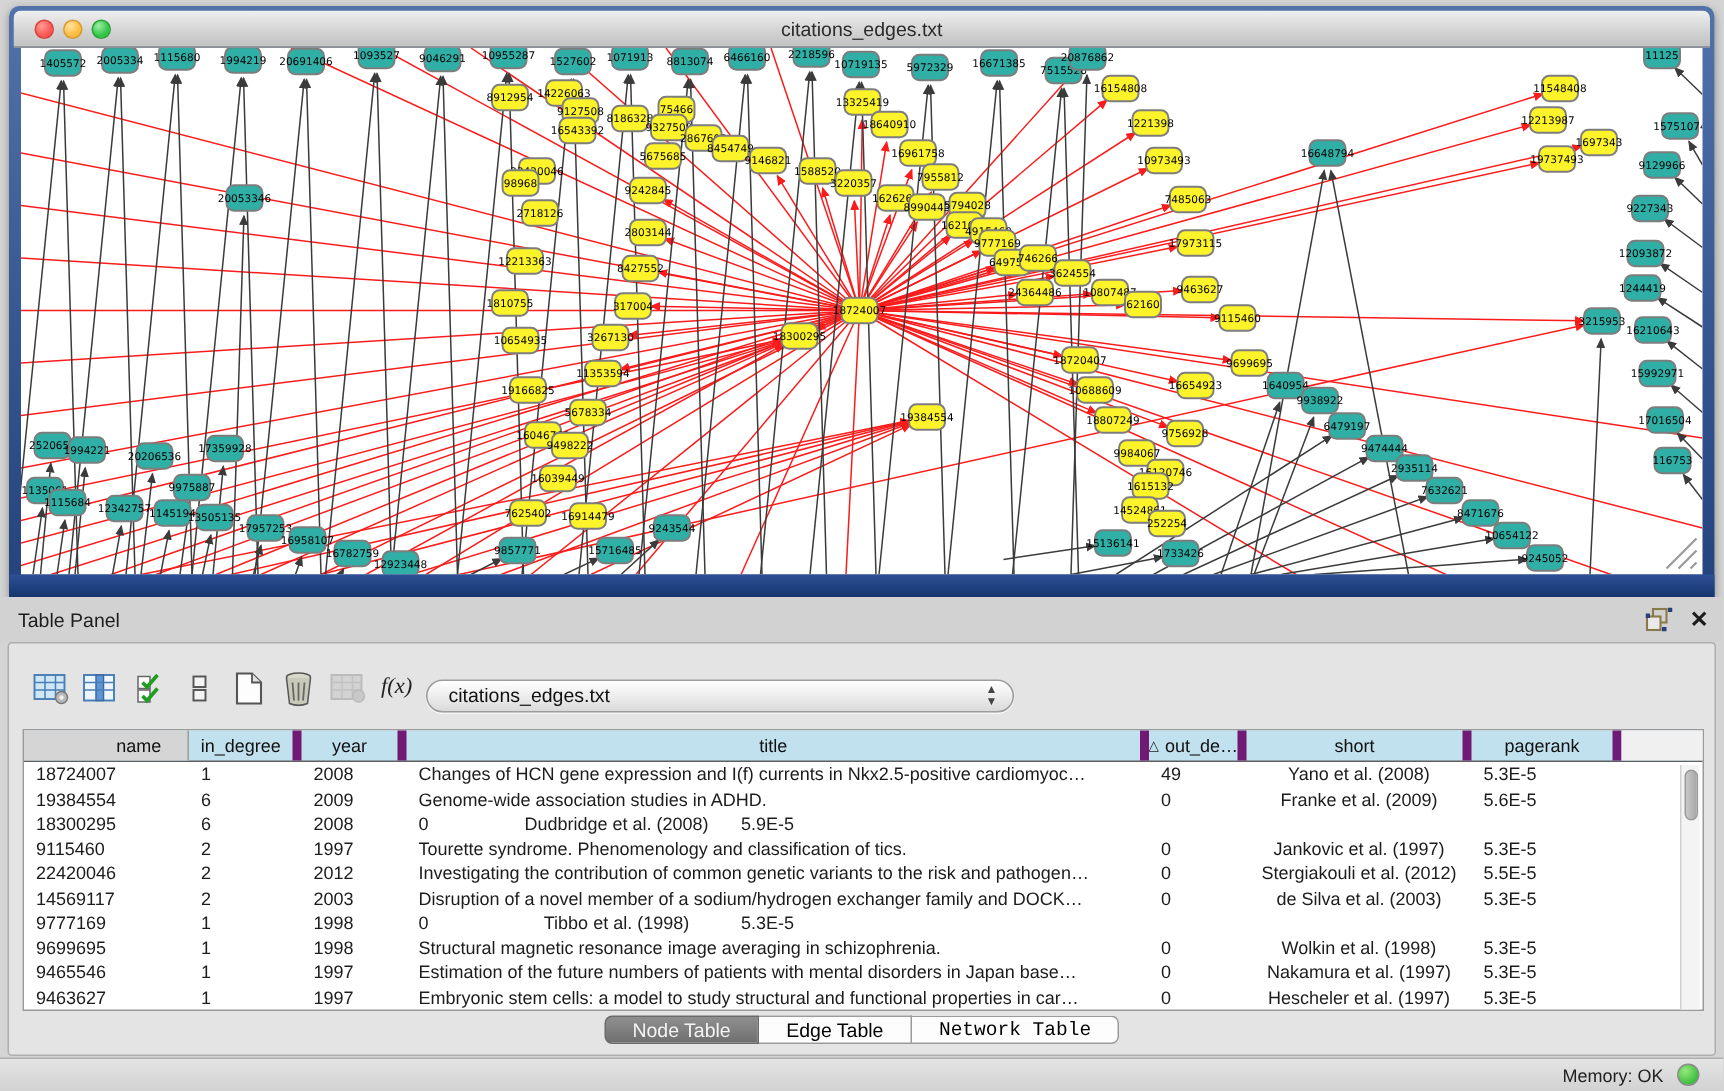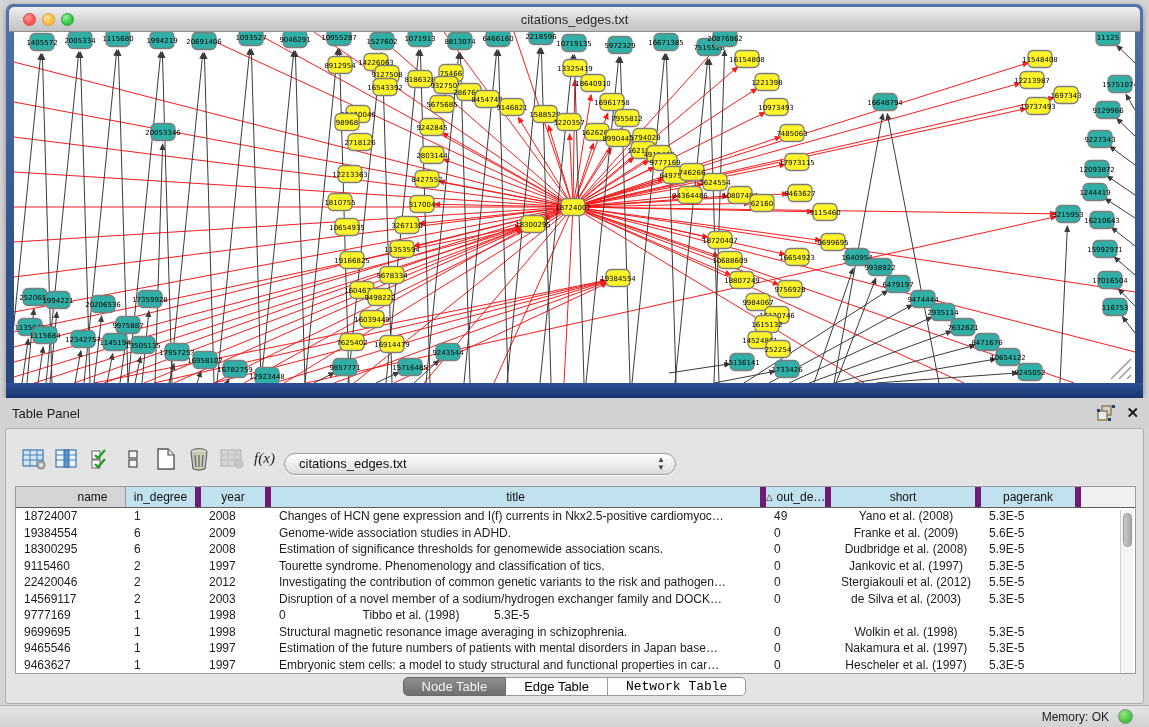--- a/index.html
+++ b/index.html
@@ -902,21 +902,20 @@
             <div class="td" style="width: 70px;">2009</div>
             <div class="td" style="width: 495px;">Genome-wide association studies in ADHD.</div>
             <div class="td" style="width: 65px;">0</div>
             <div class="td center" style="width: 150px;">Franke et al. (2009)</div>
             <div class="td" style="width: 100px;">5.6E-5</div>
           </div>
           <div class="tr">
             <div class="td" style="width: 110px;">18300295</div>
             <div class="td" style="width: 75px;">6</div>
             <div class="td" style="width: 70px;">2008</div>
-            <div class="td" style="width: 495px;">Estimation of significance thresholds for genomewide association scans.</div>
             <div class="td" style="width: 65px;">0</div>
             <div class="td center" style="width: 150px;">Dudbridge et al. (2008)</div>
             <div class="td" style="width: 100px;">5.9E-5</div>
           </div>
           <div class="tr">
             <div class="td" style="width: 110px;">9115460</div>
             <div class="td" style="width: 75px;">2</div>
             <div class="td" style="width: 70px;">1997</div>
             <div class="td" style="width: 495px;">Tourette syndrome. Phenomenology and classification of tics.</div>
             <div class="td" style="width: 65px;">0</div>

